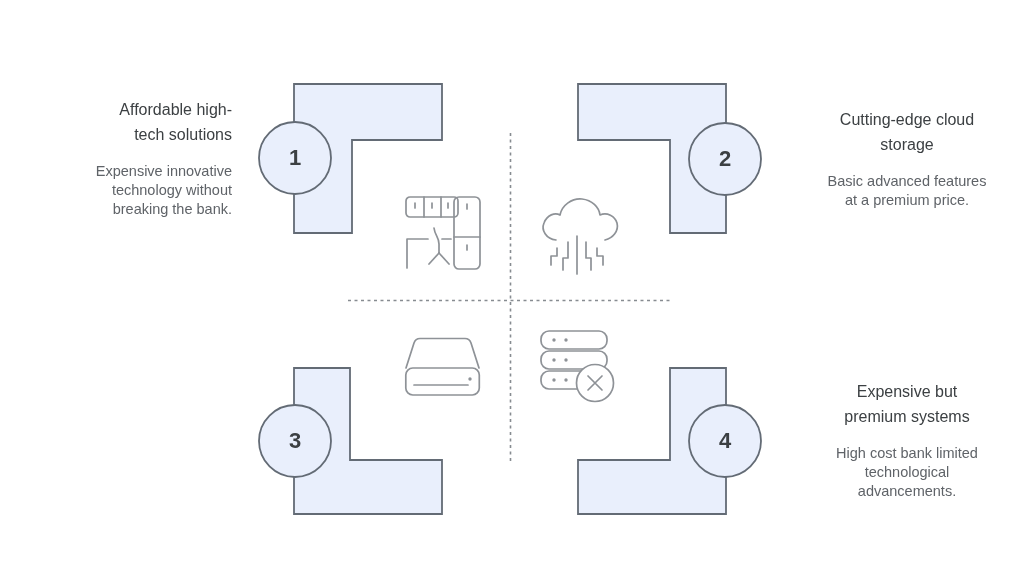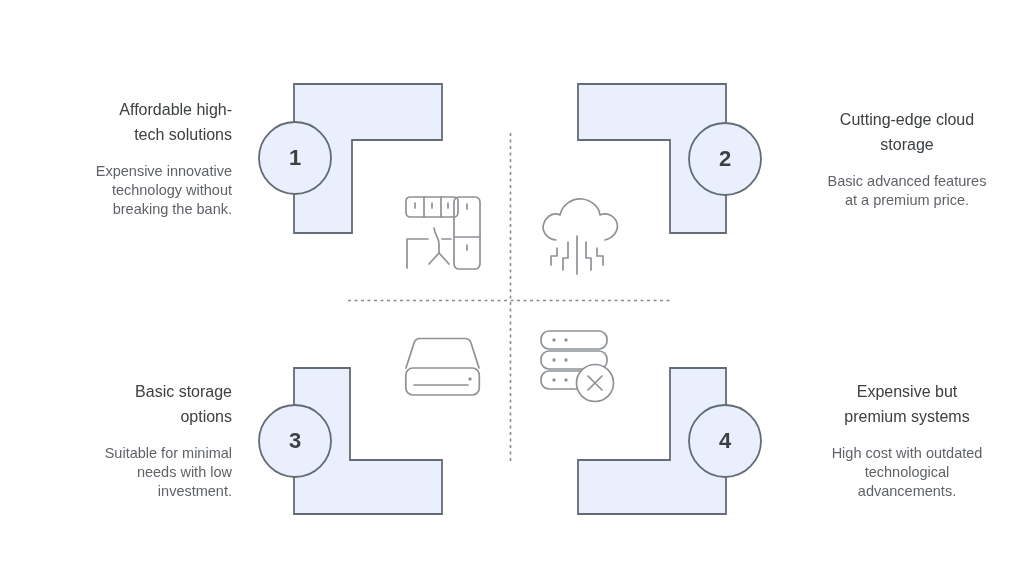--- a/index.html
+++ b/index.html
@@ -160,29 +160,22 @@
 breaking the bank.</div>
   </div>
 
   <div class="quad-text align-left" style="left:790px; top:107px; width:234px;">
     <div class="title">Cutting-edge cloud
 storage</div>
     <div class="desc">Basic advanced features
 at a premium price.</div>
   </div>
 
-  <div class="quad-text align-right" style="left:32px; top:379px; width:200px;">
-    <div class="title">Basic storage
-options</div>
-    <div class="desc">Suitable for minimal
-needs with low
-investment.</div>
-  </div>
 
   <div class="quad-text align-left" style="left:790px; top:379px; width:234px;">
     <div class="title">Expensive but
 premium systems</div>
-    <div class="desc">High cost with outdated
+    <div class="desc">High cost bank limited
 technological
 advancements.</div>
   </div>
 
 </div>
 
 </body></html>

